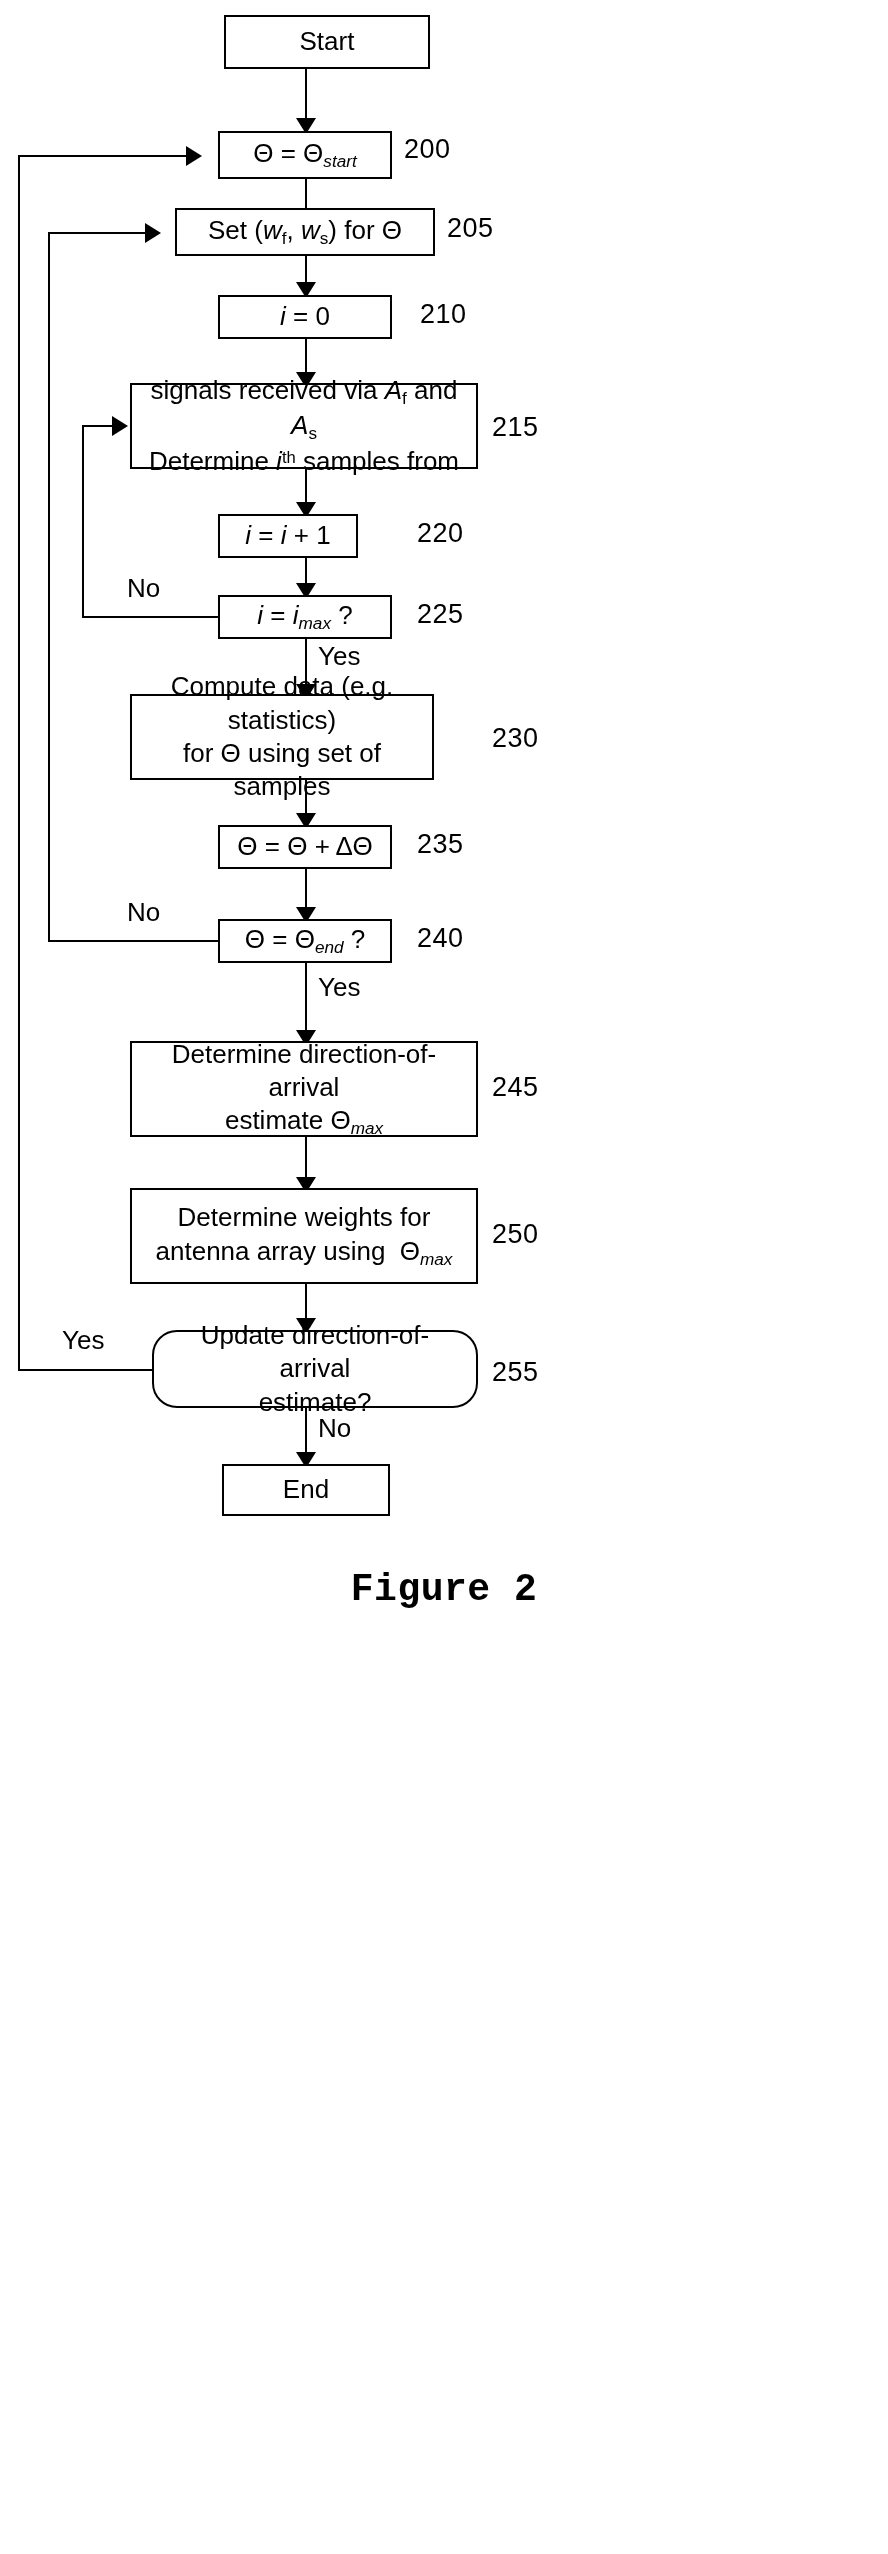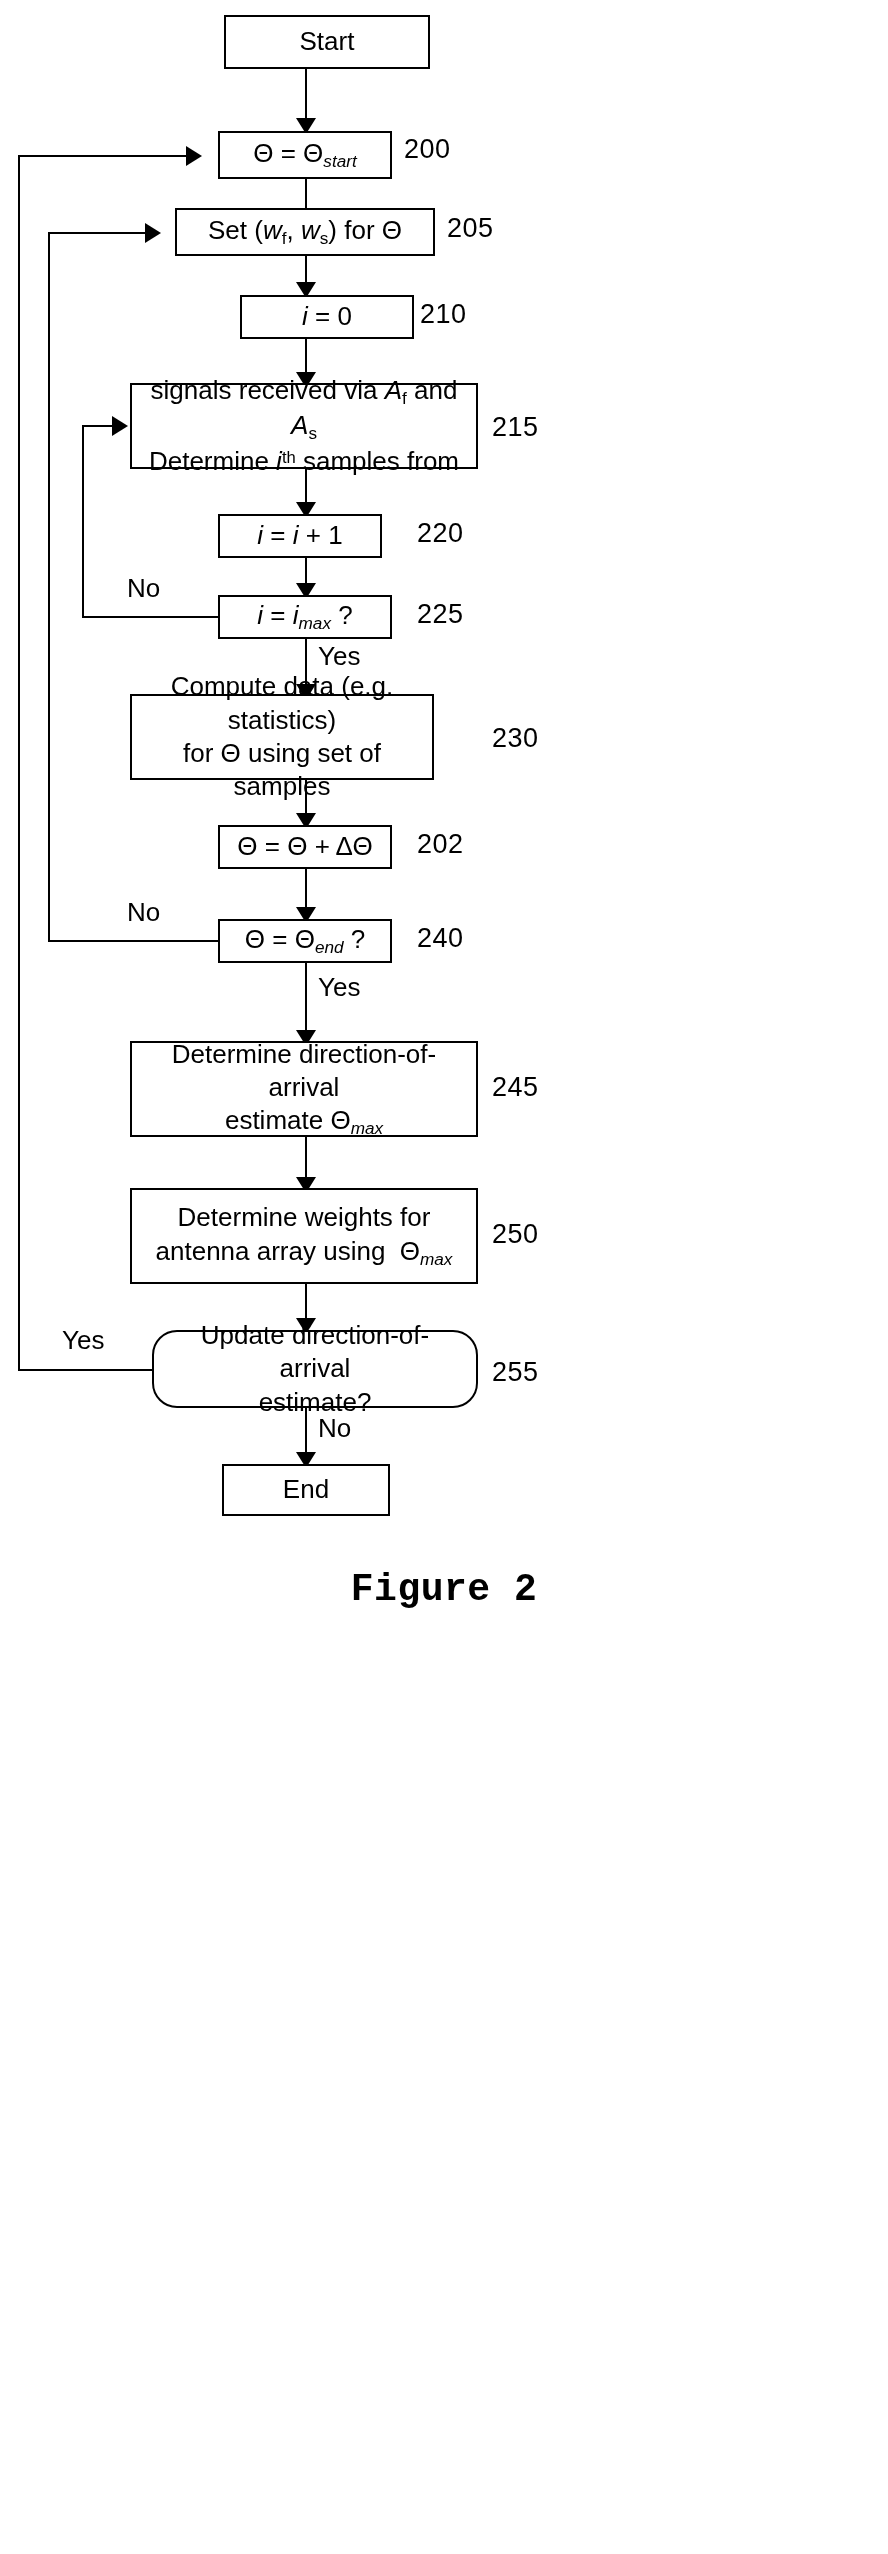--- a/index.html
+++ b/index.html
@@ -119,21 +119,21 @@
   <div class="node" style="left:175px; top:208px; width:260px; height:48px;">
     <span class="txt">
       Set (<i class="v">w</i><span class="sub sub-up">f</span>, <i class="v">w</i><span class="sub sub-up">s</span>) for Θ
     </span>
   </div>
   <div class="ref" style="left:447px; top:213px;">205</div>
 
   <div class="vline" style="left:305px; top:256px; height:36px;"></div>
   <div class="arrow-down" style="left:296px; top:282px;"></div>
 
-  <div class="node" style="left:218px; top:295px; width:174px; height:44px;margin-left:22px;">
+  <div class="node" style="left:218px; top:295px; width:174px; height:44px;">
     <span class="txt">
       <i class="v">i</i> = 0
     </span>
   </div>
   <div class="ref" style="left:420px; top:299px;">210</div>
 
   <div class="vline" style="left:305px; top:339px; height:44px;"></div>
   <div class="arrow-down" style="left:296px; top:372px;"></div>
 
   <div class="node" style="left:130px; top:383px; width:348px; height:86px; flex-direction:column;">
@@ -142,21 +142,21 @@
     </span>
     <span class="txt">
       Determine <i class="v">i</i><span class="sup">th</span> samples from
     </span>
   </div>
   <div class="ref" style="left:492px; top:412px;">215</div>
 
   <div class="vline" style="left:305px; top:469px; height:44px;"></div>
   <div class="arrow-down" style="left:296px; top:502px;"></div>
 
-  <div class="node" style="left:218px; top:514px; width:164px; height:44px;">
+  <div class="node" style="left:218px; top:514px; width:140px; height:44px;">
     <span class="txt">
       <i class="v">i</i> = <i class="v">i</i> + 1
     </span>
   </div>
   <div class="ref" style="left:417px; top:518px;">220</div>
 
   <div class="vline" style="left:305px; top:558px; height:36px;"></div>
   <div class="arrow-down" style="left:296px; top:583px;"></div>
 
   <div class="node" style="left:218px; top:595px; width:174px; height:44px;">
@@ -185,21 +185,21 @@
   <div class="ref" style="left:492px; top:723px;">230</div>
 
   <div class="vline" style="left:305px; top:780px; height:44px;"></div>
   <div class="arrow-down" style="left:296px; top:813px;"></div>
 
   <div class="node" style="left:218px; top:825px; width:174px; height:44px;">
     <span class="txt">
       Θ = Θ + ΔΘ
     </span>
   </div>
-  <div class="ref" style="left:417px; top:829px;">202</div>
+  <div class="ref" style="left:417px; top:829px;">235</div>
 
   <div class="vline" style="left:305px; top:869px; height:49px;"></div>
   <div class="arrow-down" style="left:296px; top:907px;"></div>
 
   <div class="node" style="left:218px; top:919px; width:174px; height:44px;">
     <span class="txt">
       Θ = Θ<span class="sub">end</span> ?
     </span>
   </div>
   <div class="ref" style="left:417px; top:923px;">240</div>

